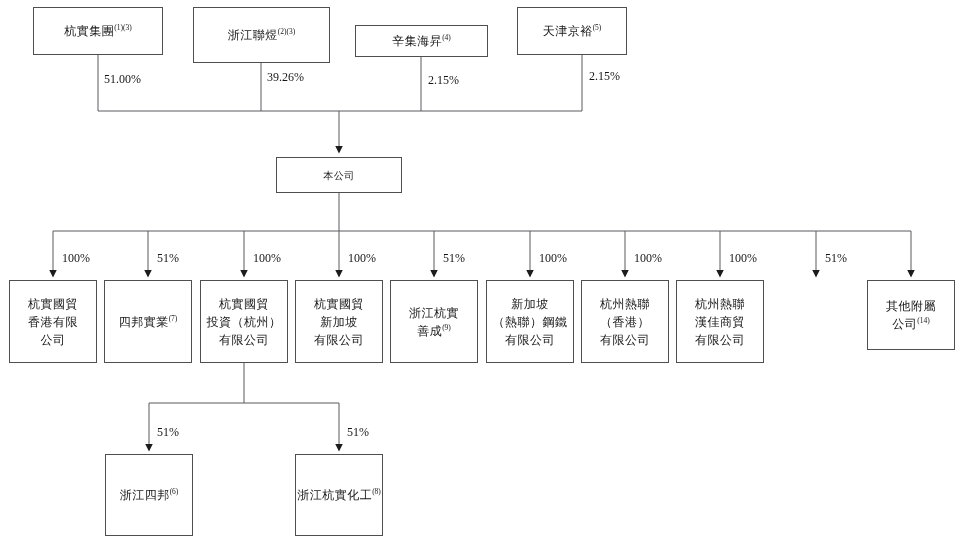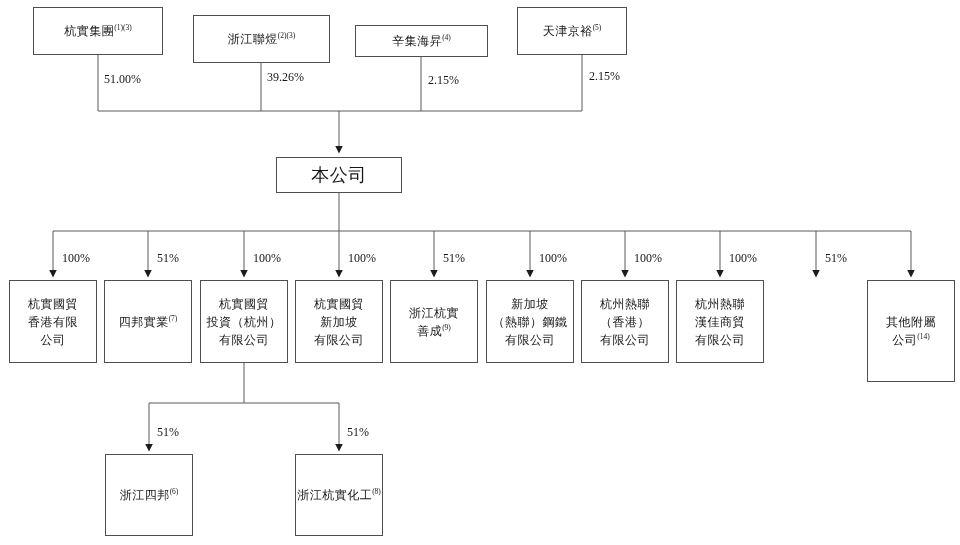--- a/index.html
+++ b/index.html
@@ -8,21 +8,21 @@
     font-family:"Liberation Serif","DejaVu Serif",serif;color:#161616;
     overflow:hidden;
   }
   .wires{position:absolute;left:0;top:0;width:960px;height:545px;z-index:0;}
   .node{
     position:absolute;box-sizing:border-box;border:1px solid #4f4f52;background:#fff;
     display:flex;align-items:center;justify-content:center;text-align:center;z-index:1;
   }
   .nm{white-space:pre-line;font-size:12px;line-height:1.5;letter-spacing:0.5px;}
   .nm sup{font-size:7.5px;letter-spacing:0;vertical-align:super;line-height:0;}
-  .root .nm{font-size:18px;}
+  .root .nm{font-size:10px;}
   .pct{
     position:absolute;z-index:1;font-size:12px;line-height:1;white-space:nowrap;
     color:#161616;background:#fff;padding:0 1px;
   }
 </style>
 </head>
 <body>
 
 <div class="stage">
 
@@ -58,21 +58,21 @@
       <path d="M244 363 V403"></path>
       <path d="M149 403 H339"></path>
       <path d="M149 403 V450" marker-end="url(#arr)"></path>
       <path d="M339 403 V450" marker-end="url(#arr)"></path>
     </g>
   </svg>
 
   <div class="node" style="left:33px;top:7px;width:130px;height:48px">
     <div class="nm"><span>杭實集團</span><sup>(1)(3)</sup></div>
   </div>
-  <div class="node" style="left:193px;top:15px;width:137px;height:48px">
+  <div class="node" style="left:193px;top:7px;width:137px;height:56px">
     <div class="nm"><span>浙江聯煜</span><sup>(2)(3)</sup></div>
   </div>
   <div class="node" style="left:355px;top:25px;width:133px;height:32px">
     <div class="nm"><span>辛集海昇</span><sup>(4)</sup></div>
   </div>
   <div class="node" style="left:517px;top:7px;width:110px;height:48px">
     <div class="nm"><span>天津京裕</span><sup>(5)</sup></div>
   </div>
 
   <span class="pct" style="left:103px;top:73px">51.00%</span>
@@ -124,21 +124,21 @@
   <div class="node" style="left:581px;top:280px;width:88px;height:83px">
     <div class="nm"><span>杭州熱聯
 （香港）
 有限公司</span><sup></sup></div>
   </div>
   <div class="node" style="left:676px;top:280px;width:88px;height:83px">
     <div class="nm"><span>杭州熱聯
 漢佳商貿
 有限公司</span><sup></sup></div>
   </div>
-  <div class="node" style="left:867px;top:280px;width:88px;height:102px">
+  <div class="node" style="left:867px;top:280px;width:88px;height:70px">
     <div class="nm"><span>其他附屬
 公司</span><sup>(14)</sup></div>
   </div>
 
   <span class="pct" style="left:156px;top:426px">51%</span>
   <span class="pct" style="left:346px;top:426px">51%</span>
 
   <div class="node" style="left:105px;top:454px;width:88px;height:82px">
     <div class="nm"><span>浙江四邦</span><sup>(6)</sup></div>
   </div>

